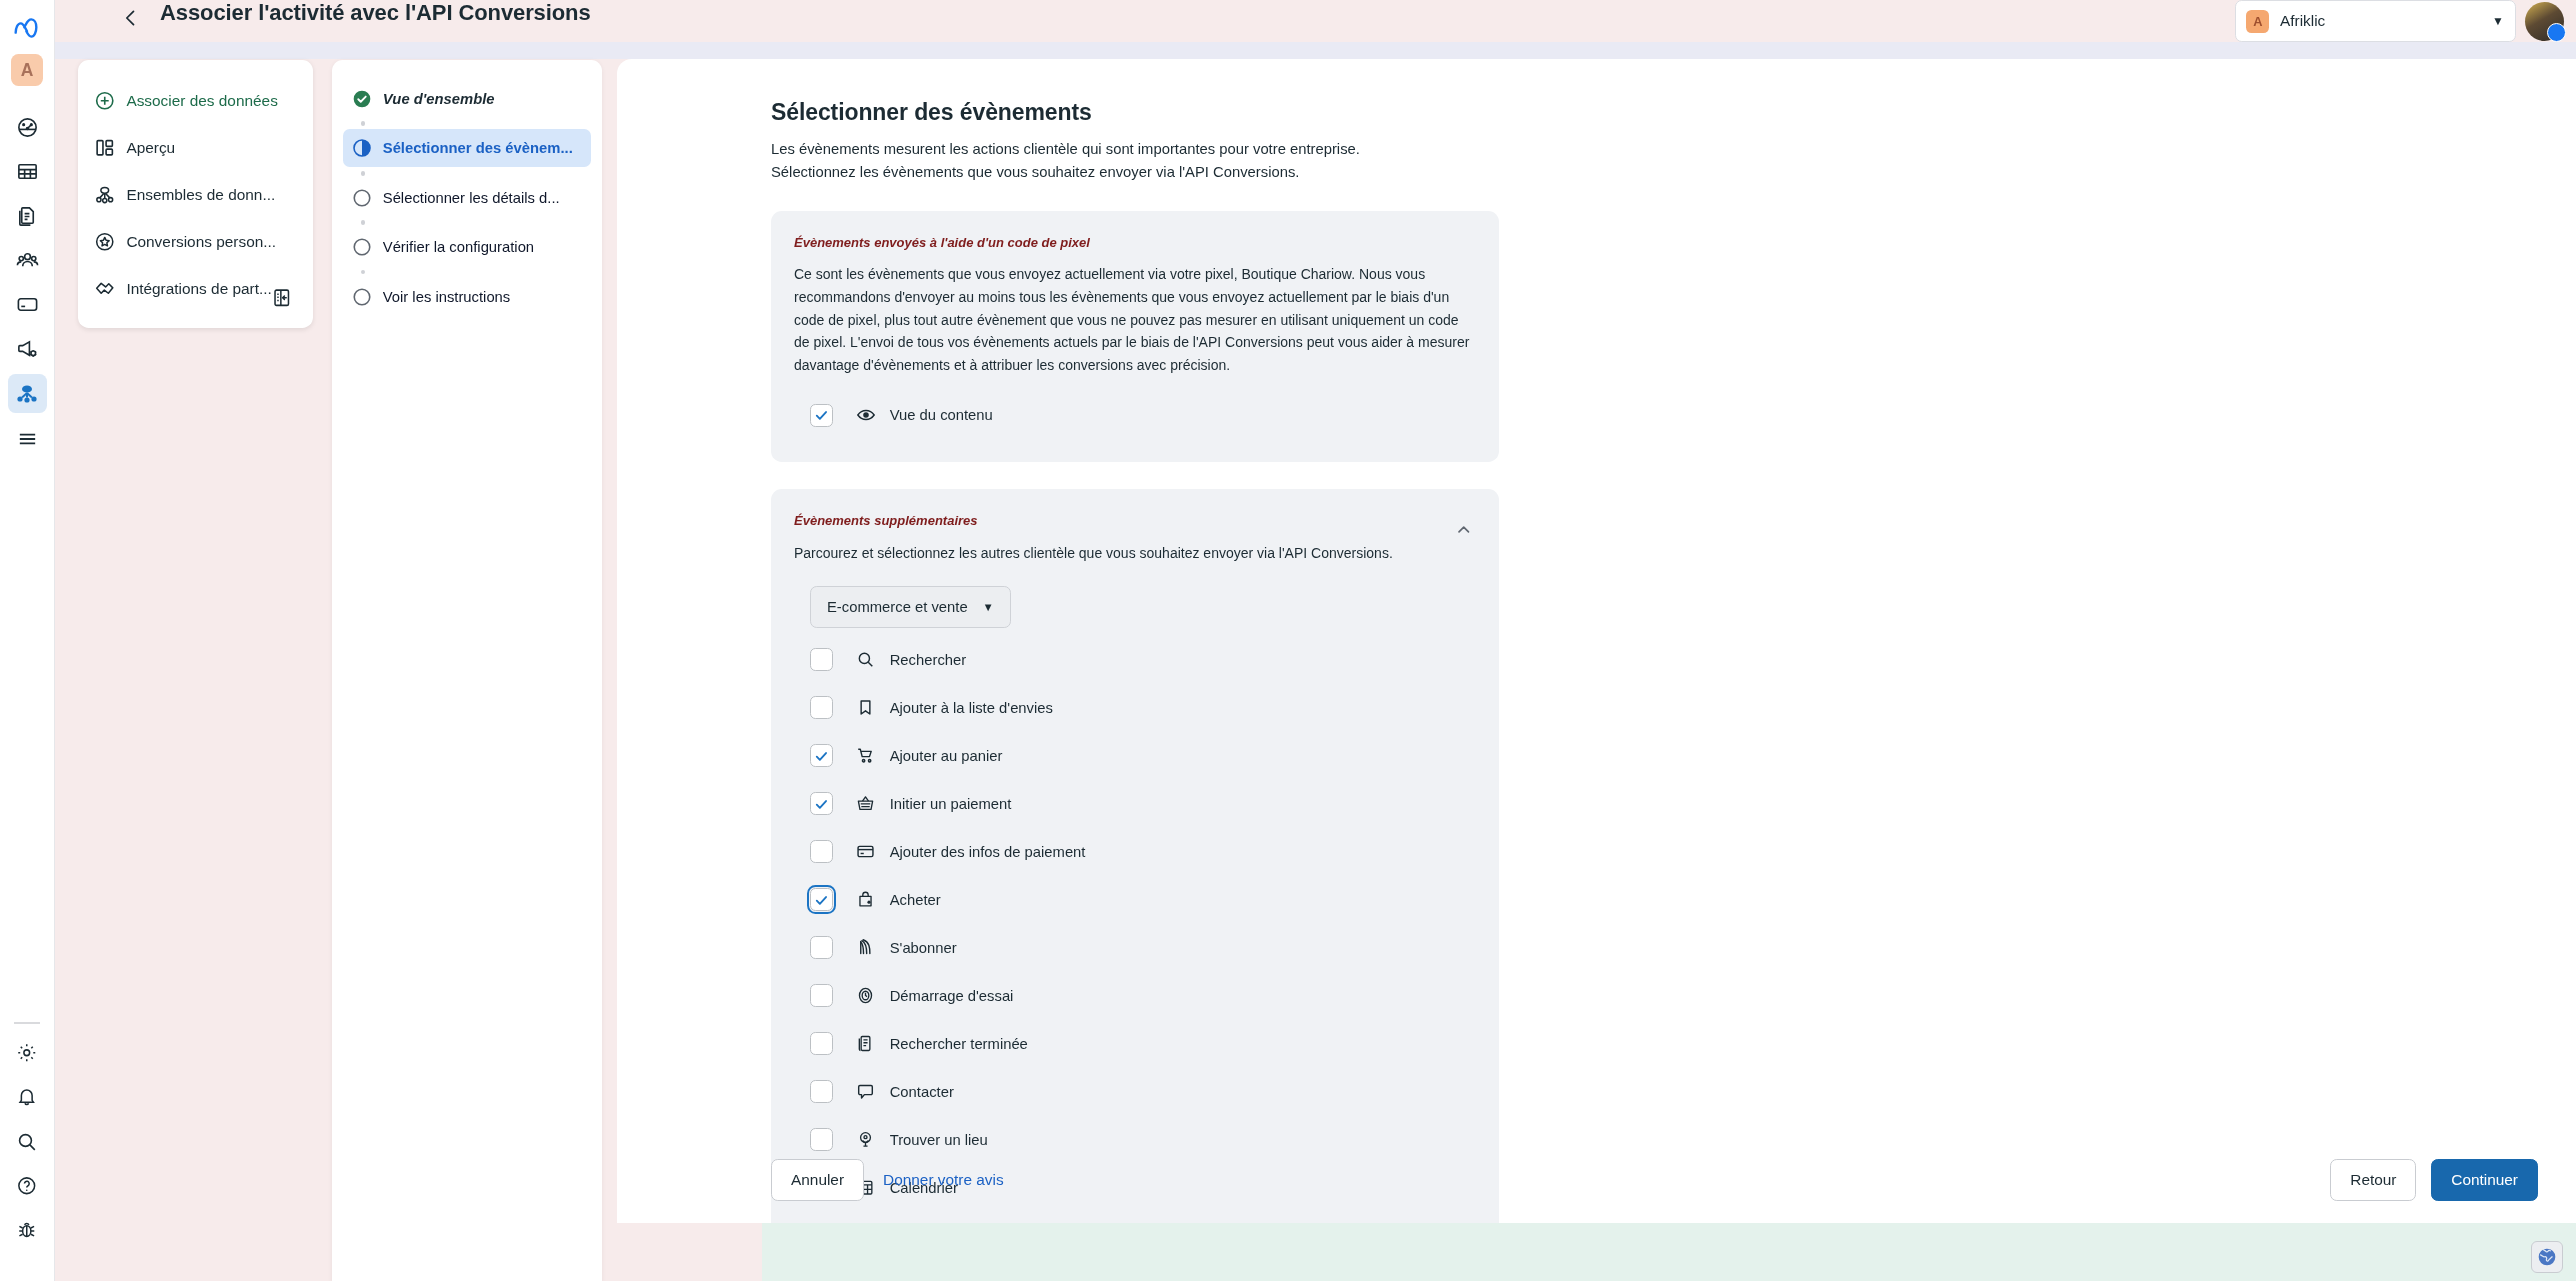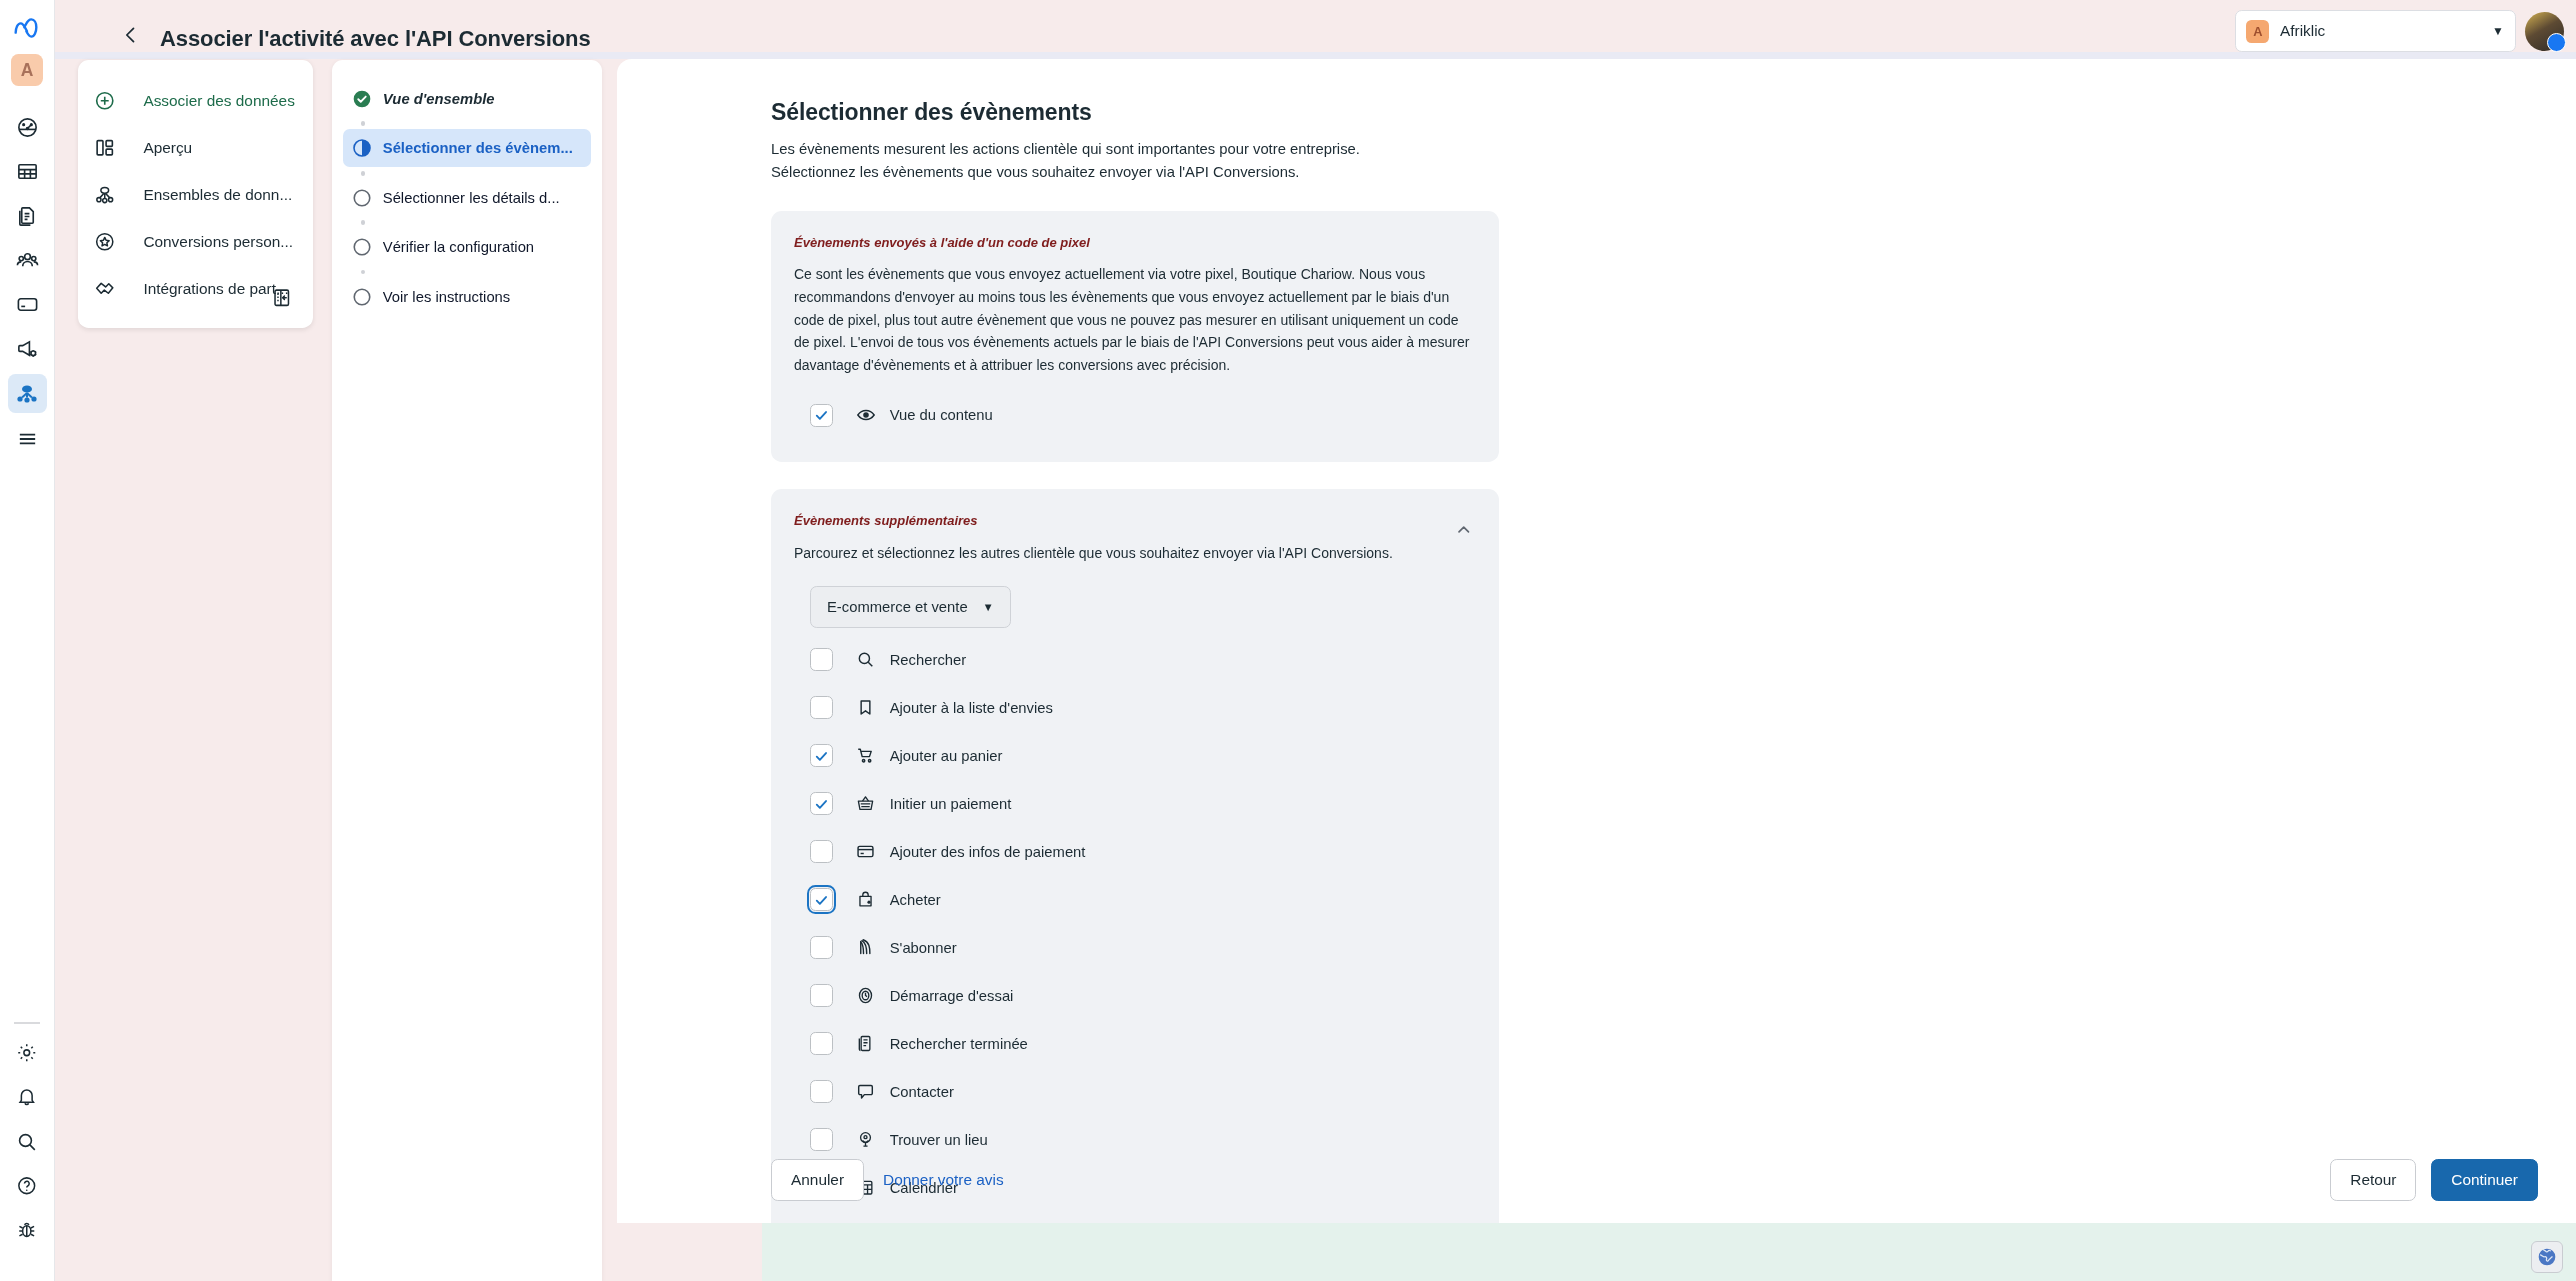--- a/index.html
+++ b/index.html
@@ -45,23 +45,23 @@
     display: flex; align-items: center; justify-content: center;
     margin-bottom: 5.4px; color: #1c2b33;
   }
   .rail-ico.active { background: #dce9f7; color: #1b74c4; }
   .rail-spacer { flex: 1; }
   .rail-div { width: 25.5px; height: 1.3px; background: #d9dadd; margin: 8px 0 9.4px; }
   .rail-bottom { display: flex; flex-direction: column; align-items: center; padding-bottom: 27px; }
 
   
   .header {
-    position: absolute; left: 55px; top: 0; right: 0; height: 52px;
+    position: absolute; left: 55px; top: 0; right: 0; height: 42px;
     background: #f7ebeb;
-    display: flex; align-items: flex-end;
+    display: flex; align-items: flex-start;
     z-index: 30;
   }
   .hdr-back {
     width: 35px; height: 35px; margin-left: 58px;
     display: flex; align-items: center; justify-content: center;
     color: #1c2b33; cursor: pointer;
   }
   .hdr-title {
     font-size: 22px; font-weight: bold; color: #1c2b33;
     margin-left: 12px; letter-spacing: -0.1px;
@@ -105,21 +105,21 @@
   
   .navcard {
     position: absolute; left: 78px; top: 60px;
     width: 235px; height: 268px;
     background: #ffffff; border-radius: 10.7px;
     box-shadow: 0 1.3px 5.4px rgba(0,0,0,0.09);
     padding: 17.5px 0 0 0;
     z-index: 20;
   }
   .nav-item {
-    display: flex; align-items: center; gap: 25px;
+    display: flex; align-items: center; gap: 8px;
     padding: 0 13.4px; height: 47px; cursor: pointer;
   }
   .nav-item .ni-ico {
     width: 27px; height: 27px; flex: 0 0 auto;
     display: flex; align-items: center; justify-content: center;
     color: #1c2b33;
   }
   .nav-item .ni-lbl {
     font-size: 15.4px; color: #1c2b33; white-space: nowrap;
     overflow: hidden; text-overflow: ellipsis;

